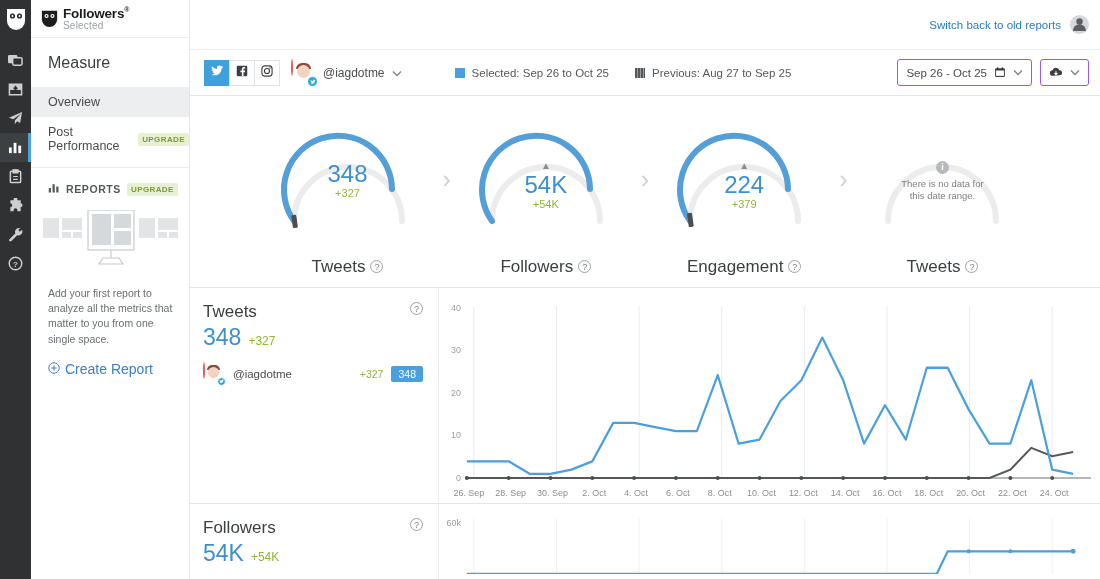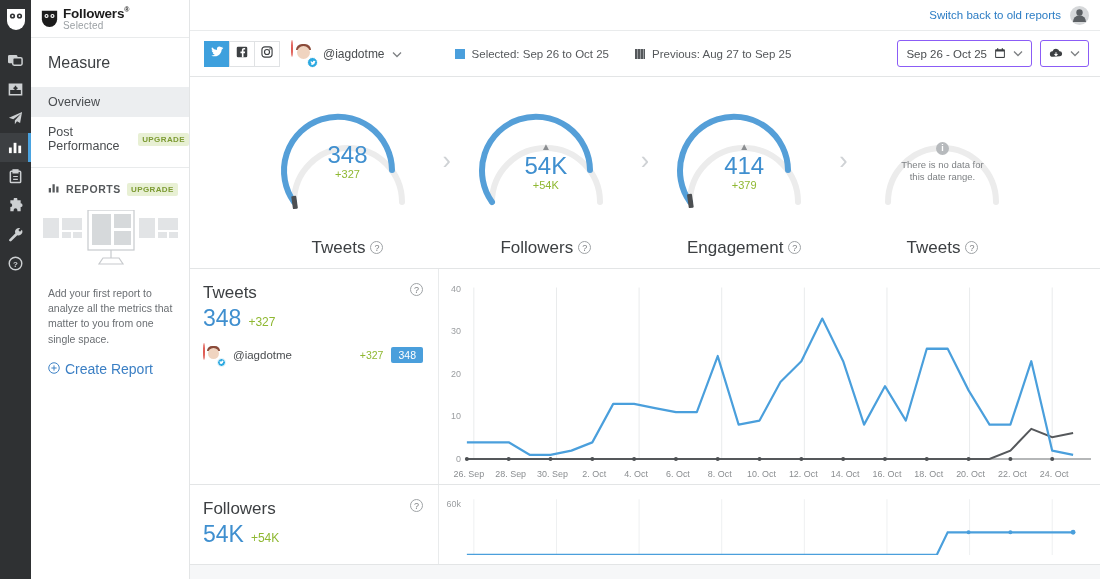--- a/index.html
+++ b/index.html
@@ -64,21 +64,21 @@
     font-size:10.5px; color:#6a6e72; line-height:1.45; padding:6px 14px 0 17px;
   }
   .create-report {
     display:flex; align-items:center; gap:5px; font-size:14px; color:#3b7fc4;
     padding:14px 0 0 17px; cursor:pointer;
   }
 
   
   .main { flex:1; display:flex; flex-direction:column; min-width:0; background:#f6f7f8;}
   .topbar {
-    height:31px; background:#fff; border-bottom:1px solid #e9ebec;
+    height:50px; background:#fff; border-bottom:1px solid #e9ebec;
     display:flex; align-items:center; justify-content:flex-end; padding-right:11px; gap:9px;
   }
   .switch-link { font-size:11.5px; color:#2b7cc4; cursor:pointer; }
   .avatar-top {
     width:19px;height:19px;border-radius:50%;background:#d6d8da;
     display:flex;align-items:center;justify-content:center;
   }
   .toolbar {
     height:46px; background:#fff; border-bottom:1px solid #e3e5e6;
     display:flex; align-items:center; padding:0 11px 0 14px; gap:0;
@@ -459,21 +459,21 @@
 
         <div class="gauge-unit">
           <div class="gauge-ring">
             <svg viewBox="0 0 156 134" width="156" height="134">
               <path d="M24 122 A54 54 0 1 1 132 122" fill="none" stroke="#ececec" stroke-width="6" stroke-linecap="round" transform="translate(0,-18)"></path>
               <path d="M24 104 A54 54 0 1 1 122 72" fill="none" stroke="#559fd8" stroke-width="6" stroke-linecap="round"></path>
               <rect x="22" y="96" width="5" height="14" rx="1" fill="#4c4f52" transform="rotate(-8 24 104)"></rect>
             </svg>
             <div class="gauge-center">
               <div class="g-warn">▲</div>
-              <div class="g-val">414</div>
+              <div class="g-val">224</div>
               <div class="g-delta">+379</div>
             </div>
           </div>
           <div class="gauge-label">
             <span>Engagement</span>
             <span class="qmark">?</span>
           </div>
         </div>
 
         <div class="gauge-sep">›</div>

